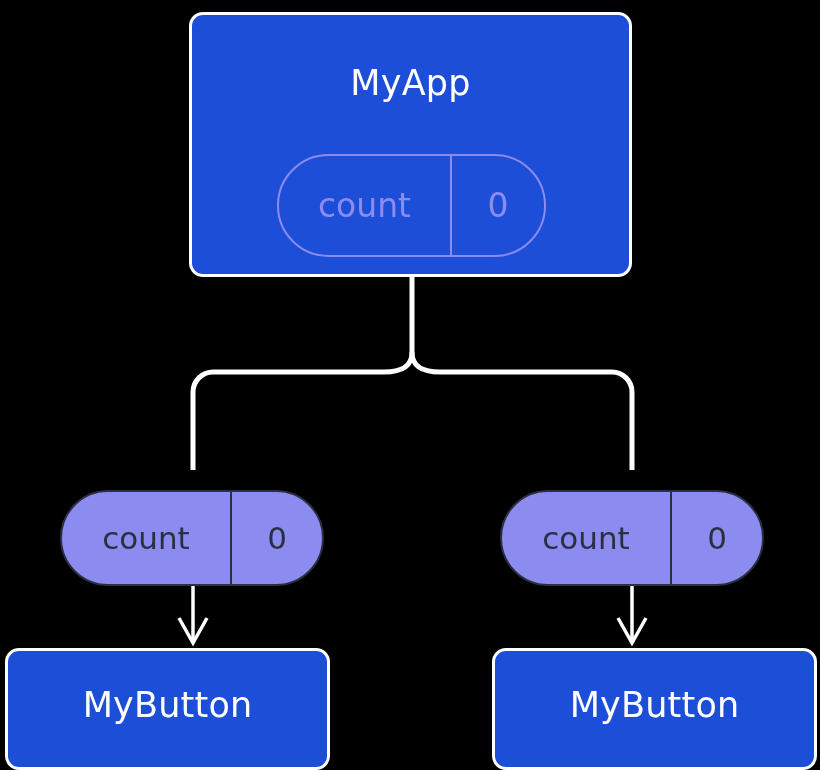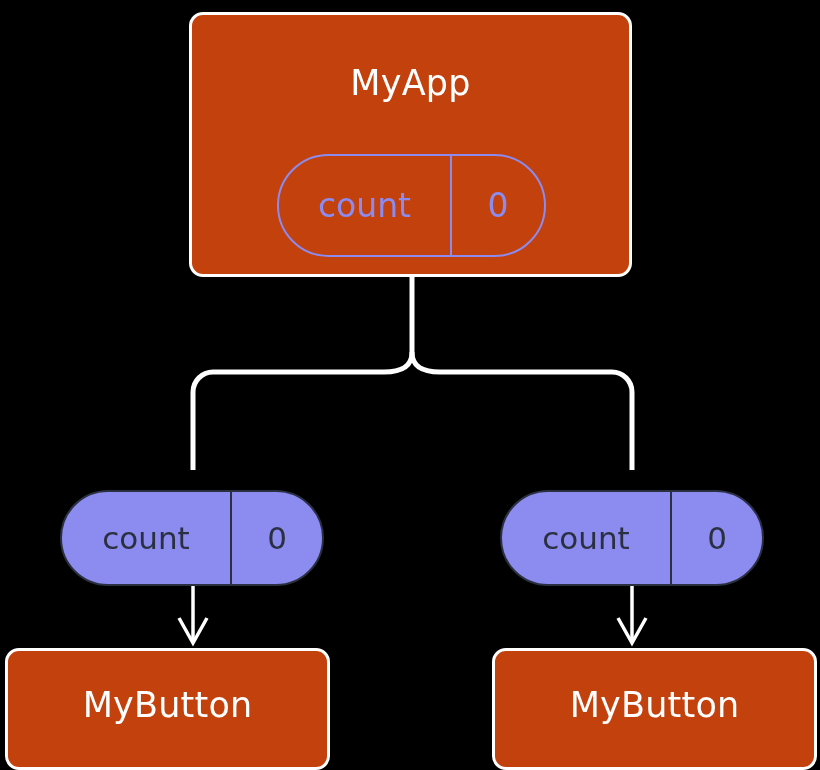--- a/index.html
+++ b/index.html
@@ -24,21 +24,21 @@
     width: 820px;
     height: 770px;
     pointer-events: none;
     z-index: 1;
   }
 
   
   .comp-box {
     position: absolute;
     box-sizing: border-box;
-    background: #c2410c;
+    background: #1d4ed8;
     border: 3px solid #ffffff;
     border-radius: 14px;
     z-index: 2;
   }
   .comp-title {
     position: absolute;
     left: 0;
     right: 0;
     text-align: center;
     color: #ffffff;

